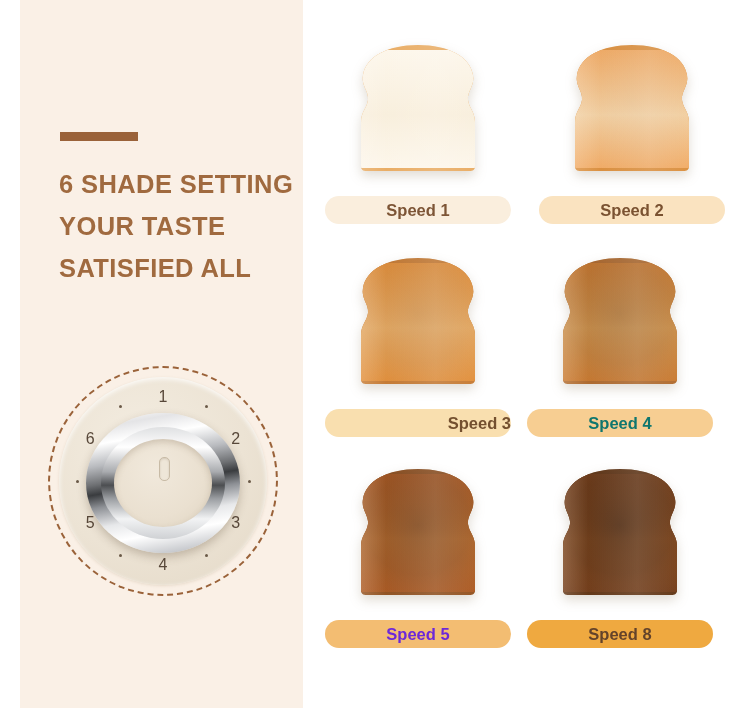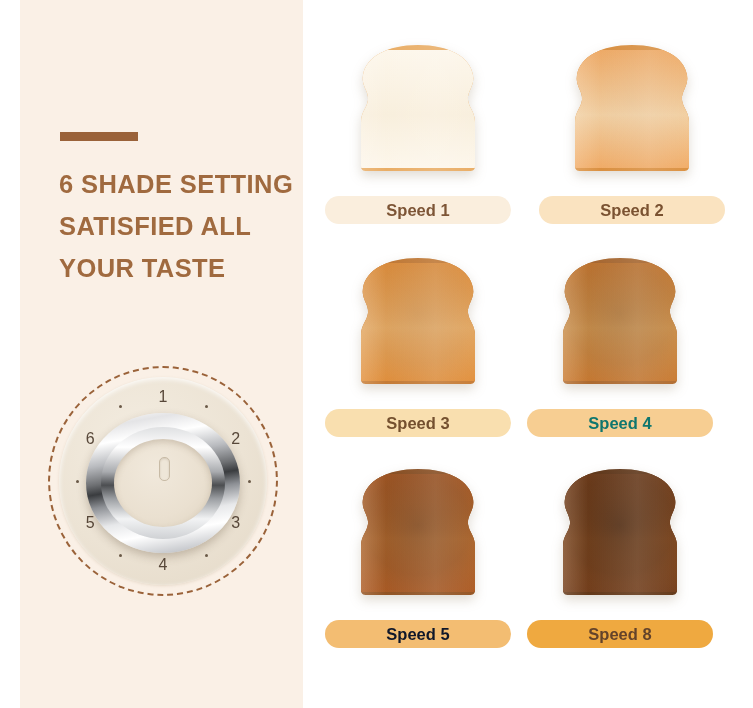--- a/index.html
+++ b/index.html
@@ -199,22 +199,22 @@
 <body>
 
 <div id="infographic">
 
   <div id="left-panel" style="background: rgb(250, 240, 230);">
 
     <div id="accent-bar" style="background: rgb(154, 98, 57);"></div>
 
     <div id="headline" style="color: rgb(160, 106, 63);">
       <span class="line">6 SHADE SETTING</span>
+      <span class="line">YOUR TASTE</span>
       <span class="line">SATISFIED ALL</span>
-      <span class="line">YOUR TASTE</span>
     </div>
 
     <div id="dial-wrap">
       <div id="dial-dashed" style="border-color: rgb(154, 98, 57);"></div>
       <div id="dial-face"></div>
       <div id="dial-numbers">
           <div class="dial-num" style="color: rgb(88, 72, 58); left: 115px; top: 31px;">1</div>
           <div class="dial-dot" style="left: 158px; top: 40.5218px;"></div>
           <div class="dial-num" style="color: rgb(88, 72, 58); left: 187.746px; top: 73px;">2</div>
           <div class="dial-dot" style="left: 201px; top: 115px;"></div>
@@ -332,21 +332,21 @@
             <clipPath id="tg2clip">
               <use href="#tg2shape"></use>
             </clipPath>
             <g clip-path="url(#tg2clip)">
               <rect x="5" y="8" width="134" height="118" rx="10" fill="url(#tg2crumb)"></rect>
               <rect x="0" y="0" width="144" height="132" fill="url(#tg2char)"></rect>
               <rect x="0" y="0" width="144" height="132" fill="url(#tg2sheen)"></rect>
             </g>
           </svg>
         </div>
-        <div class="label-pill" style="background: rgb(249, 223, 175); color: rgb(116, 80, 47);">Speed 3</div>
+        <div class="label-pill" style="background: rgb(249, 223, 175); color: rgb(116, 80, 47); text-align: right;">Speed 3</div>
       </div>
       <div class="cell" style="left: 224px; top: 251px;">
         <div class="toast-area">
           <svg class="toast" viewBox="0 0 144 132">
             <defs>
               <linearGradient id="tg3crumb" x1="0" y1="0" x2="0" y2="1">
                 <stop offset="0%" stop-color="#c67428"></stop>
                 <stop offset="55%" stop-color="#dc9a4c"></stop>
                 <stop offset="100%" stop-color="#c67428"></stop>
               </linearGradient>
@@ -400,21 +400,21 @@
             <clipPath id="tg4clip">
               <use href="#tg4shape"></use>
             </clipPath>
             <g clip-path="url(#tg4clip)">
               <rect x="5" y="8" width="134" height="118" rx="10" fill="url(#tg4crumb)"></rect>
               <rect x="0" y="0" width="144" height="132" fill="url(#tg4char)"></rect>
               <rect x="0" y="0" width="144" height="132" fill="url(#tg4sheen)"></rect>
             </g>
           </svg>
         </div>
-        <div class="label-pill" style="background: rgb(243, 189, 114); color: #0f172a;">Speed 5</div>
+        <div class="label-pill" style="background: rgb(243, 189, 114); color: #6d28d9;">Speed 5</div>
       </div>
       <div class="cell" style="left: 224px; top: 462px;">
         <div class="toast-area">
           <svg class="toast" viewBox="0 0 144 132">
             <defs>
               <linearGradient id="tg5crumb" x1="0" y1="0" x2="0" y2="1">
                 <stop offset="0%" stop-color="#6d3510"></stop>
                 <stop offset="55%" stop-color="#8e4a18"></stop>
                 <stop offset="100%" stop-color="#6d3510"></stop>
               </linearGradient>

